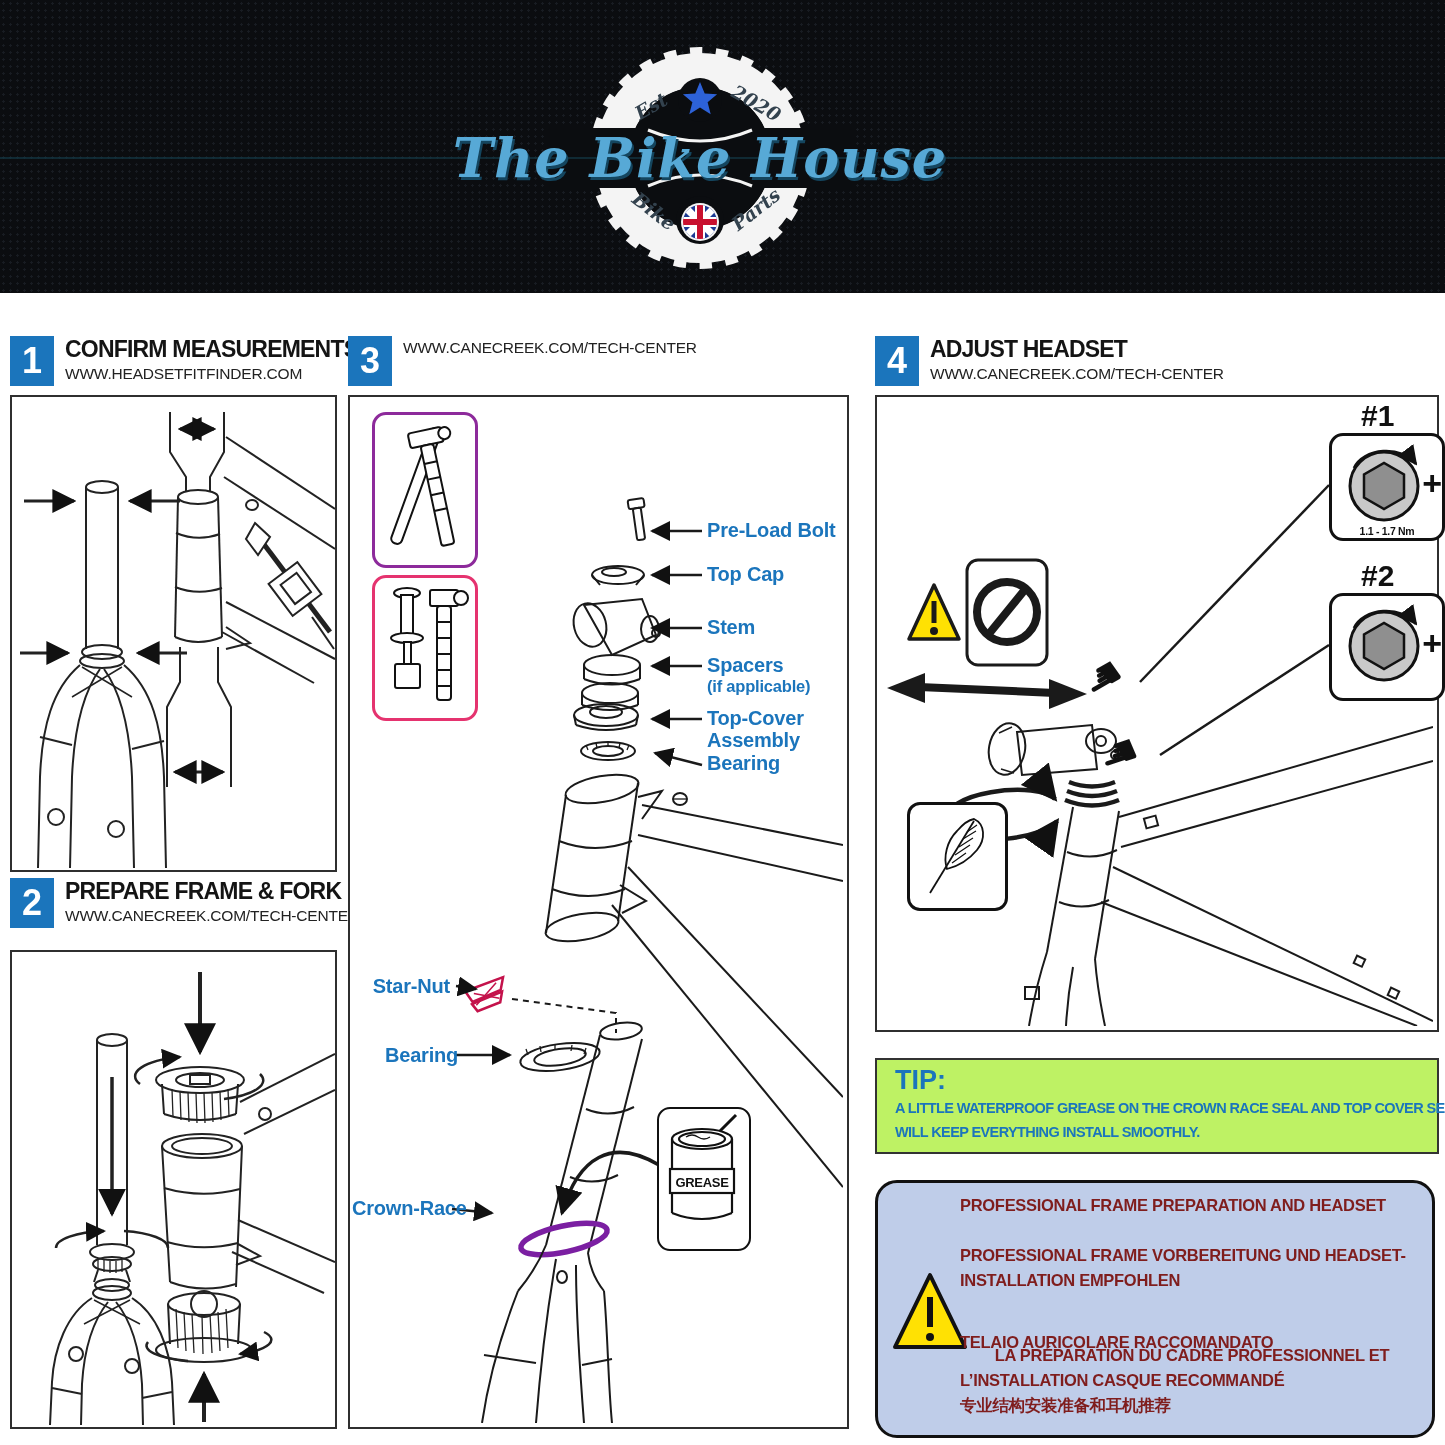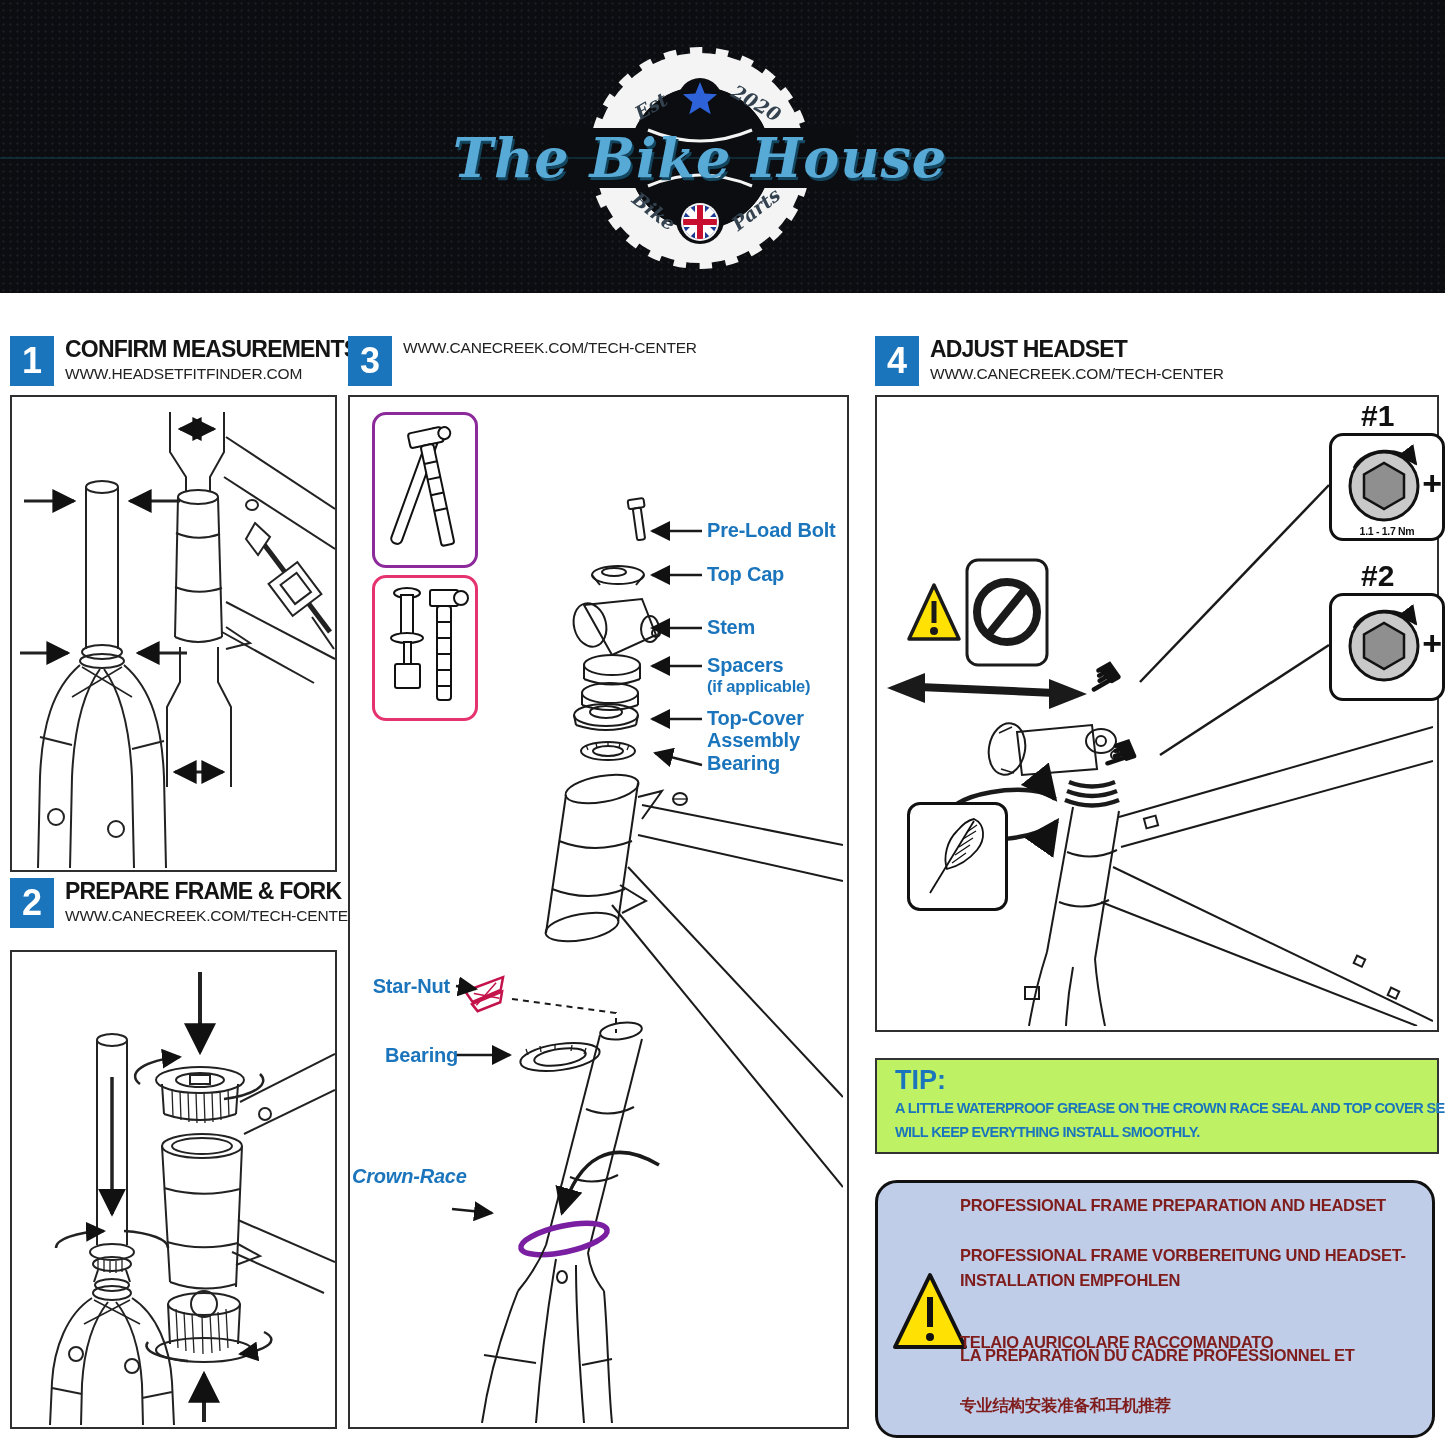--- a/index.html
+++ b/index.html
@@ -376,32 +376,47 @@
           <rect x="29" y="64" width="7" height="22"></rect>
           <rect x="20" y="86" width="25" height="24" rx="2"></rect>
           <rect x="55" y="12" width="28" height="16" rx="2"></rect>
             <circle cx="86" cy="20" r="7"></circle>
           <rect x="62" y="28" width="14" height="94" rx="3"></rect>
           <path d="M62,44 h14 M62,60 h14 M62,76 h14 M62,92 h14 M62,108 h14" fill="none"></path>
         </g>
       </svg>
     </div>
 
+    <div class="sq-icon" style="left:307px;top:710px;width:90px;height:140px;border-width:2.5px;">
+      <svg class="abs" style="left:1px;top:4px;" width="84" height="130" viewBox="0 0 84 130">
+        <g stroke="#111" stroke-width="2.2" fill="none">
+          <line x1="58" y1="20" x2="76" y2="2" stroke-width="3"></line>
+          <ellipse cx="42" cy="26" rx="30" ry="10" fill="#fff"></ellipse>
+          <ellipse cx="42" cy="26" rx="23" ry="7"></ellipse>
+          <path d="M26,24 q6,-4 12,0 q6,4 12,0" stroke-width="1.4"></path>
+          <line x1="12" y1="26" x2="12" y2="100"></line>
+            <line x1="72" y1="26" x2="72" y2="100"></line>
+          <path d="M12,100 Q42,112 72,100"></path>
+          <rect x="10" y="56" width="64" height="24" fill="#fff"></rect>
+        </g>
+      </svg>
+      <div class="abs" style="left:11px;top:66px;width:64px;text-align:center;font-size:13px;font-weight:bold;color:#111;letter-spacing:-0.3px;">GREASE</div>
+    </div>
 
     <div class="lbl" style="left:357px;top:122px;">Pre-Load Bolt</div>
     <div class="lbl" style="left:357px;top:166px;">Top Cap</div>
     <div class="lbl" style="left:357px;top:219px;">Stem</div>
     <div class="lbl" style="left:357px;top:257px;">Spacers</div>
     <div class="lbl small" style="left:357px;top:280px;">(if applicable)</div>
     <div class="lbl" style="left:357px;top:310px;">Top-Cover</div>
     <div class="lbl" style="left:357px;top:332px;">Assembly</div>
     <div class="lbl" style="left:357px;top:355px;">Bearing</div>
     <div class="lbl" style="left:18px;top:578px;width:82px;text-align:right;">Star-Nut</div>
     <div class="lbl" style="left:35px;top:647px;">Bearing</div>
-    <div class="lbl" style="left:2px;top:768px;font-style:italic;">Crown-Race</div>
+    <div class="lbl" style="left:2px;top:800px;">Crown-Race</div>
   </div>
 
   <div class="panel" style="left:875px;top:395px;width:560px;height:633px;">
     <svg class="abs" style="left:0;top:0;" width="556" height="629" viewBox="0 0 556 629">
       <defs>
           <marker id="a4" viewBox="0 0 10 10" refX="9" refY="5" markerWidth="8" markerHeight="8" orient="auto-start-reverse">
             <path d="M0,0 L10,5 L0,10 z" fill="#111"></path>
           </marker>
         </defs>
       <g stroke="#1a1a1a" stroke-width="2" fill="none">
@@ -503,17 +518,18 @@
   <div id="warn-box">
     <svg class="abs" style="left:14px;top:86px;" width="76" height="86" viewBox="0 0 76 86">
       <polygon points="38,6 73,78 3,78" fill="#ffe103" stroke="#111" stroke-width="4" stroke-linejoin="round"></polygon>
       <line x1="38" y1="28" x2="38" y2="58" stroke="#111" stroke-width="6"></line>
       <circle cx="38" cy="68" r="4" fill="#111"></circle>
     </svg>
     <div class="warn-line" style="top:10px;">PROFESSIONAL FRAME PREPARATION AND HEADSET</div>
     <div class="warn-line" style="top:60px;">PROFESSIONAL FRAME VORBEREITUNG UND HEADSET-</div>
     <div class="warn-line" style="top:85px;">INSTALLATION EMPFOHLEN</div>
     <div class="warn-line" style="top:147px;">TELAIO AURICOLARE RACCOMANDATO</div>
-    <div class="warn-line" style="top:160px;">LA PRÉPARATION DU CADRE PROFESSIONNEL ET</div>
+    <div class="warn-line" style="top:160px;text-align:center;">LA PRÉPARATION DU CADRE PROFESSIONNEL ET</div>
+    <div class="warn-line" style="top:185px;">L’INSTALLATION CASQUE RECOMMANDÉ</div>
     <div class="warn-line" style="top:210px;font-family:'DejaVu Sans',sans-serif;">专业结构安装准备和耳机推荐</div>
   </div>
 
 </div>
 
 </body></html>

